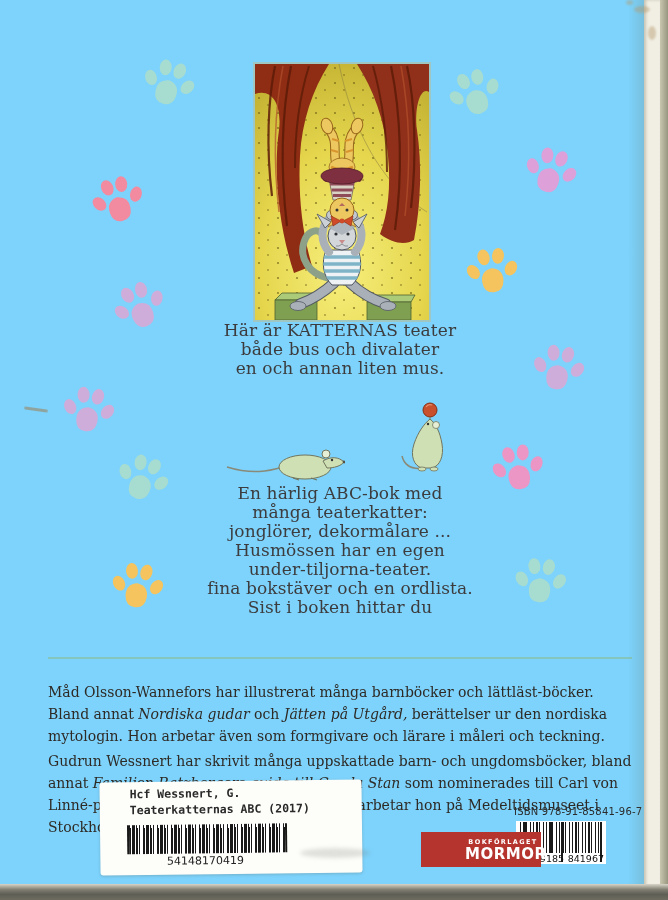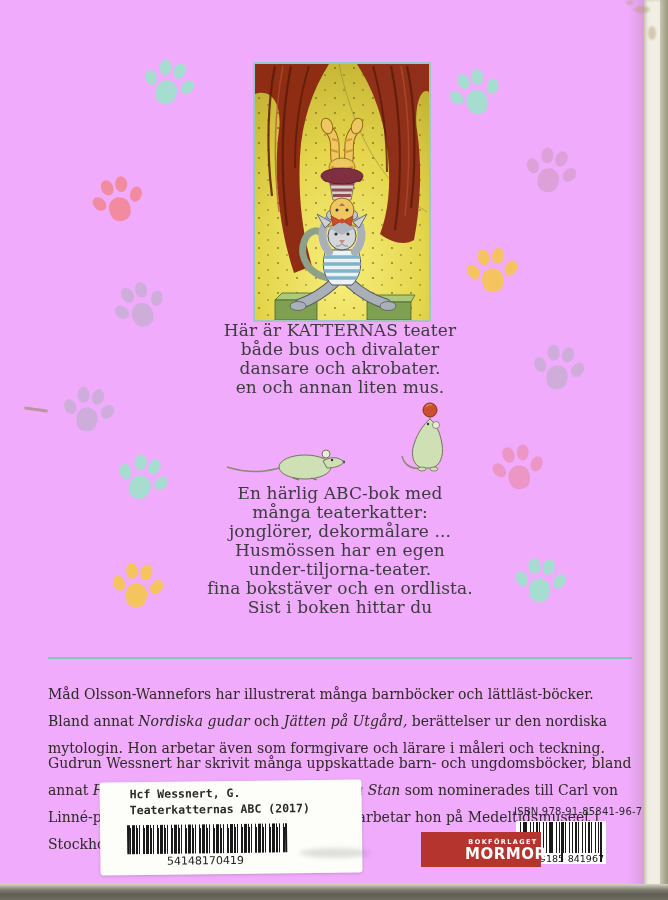--- a/index.html
+++ b/index.html
@@ -1,16 +1,16 @@
 <!DOCTYPE html>
 <html><head>
 <meta charset="utf-8">
 <style>
   html,body{margin:0;padding:0;background:#777;}
-  .stage{position:relative;width:668px;height:900px;background:#f0abfc;overflow:hidden;
+  .stage{position:relative;width:668px;height:900px;background:#7dd3fc;overflow:hidden;
          font-family:"DejaVu Serif",serif;}
   .abs{position:absolute;}
 
   
   .paw{position:absolute;width:58px;height:58px;}
   .paw-teal{color:#a7dcd0}.paw-pink{color:#f28ba0}.paw-lav{color:#cfadda}
   .paw-yellow{color:#f5c45f}.paw-orchid{color:#dda0d8}.paw-magenta{color:#eb96c5}
 
   
   .illo{left:253px;top:62px;width:174px;height:256px;border:2px solid #9ec7c3;background:#e5d64d;}
@@ -20,21 +20,21 @@
   .verse{left:128px;width:424px;text-align:center;color:#3c3c3e;
          font-size:17px;line-height:19px;letter-spacing:0.1px;}
   .verse1{top:321px;} .verse2{top:484px;}
 
   
   .mouse-left{left:225px;top:437px;width:120px;height:44px;}
   .mouse-right{left:400px;top:398px;width:70px;height:80px;}
 
   
   .divider{left:48px;top:657px;width:584px;height:2px;background:#84c6bc;}
-  .bio{left:48px;width:586px;color:#2e2a25;font-size:14px;line-height:27px;text-align:left;}
+  .bio{left:48px;width:586px;color:#2e2a25;font-size:14px;line-height:22px;text-align:left;}
   .bio .it{font-style:italic;}
   .bio1{top:667px;} .bio2{top:736px;}
 
   
   .sticker{left:100px;top:781px;width:262px;height:93px;background:#fdfdfa;border-radius:3px;
            box-shadow:0 1px 3px rgba(80,75,60,.25);transform:rotate(-0.7deg);}
   .lbl-line{position:absolute;left:30px;font-family:"DejaVu Sans Mono",monospace;color:#2a2a2a;
             font-size:11.5px;white-space:nowrap;}
   .lbl-line1{top:5px;font-weight:bold;}
   .lbl-line2{top:21px;font-weight:600;}
@@ -230,21 +230,20 @@
         <polygon points="86,157 76,152 78,162" fill="#cf4a28" stroke="#8f2c12" stroke-width=".6"></polygon>
         <polygon points="88,157 98,152 96,162" fill="#cf4a28" stroke="#8f2c12" stroke-width=".6"></polygon>
         <circle cx="87" cy="157" r="2.4" fill="#cf4a28"></circle>
       </g>
     </svg>
   </div>
 
   <div class="abs verse verse1">
     <div>Här är KATTERNAS teater</div>
     <div>både bus och divalater</div>
-    <div>dansare och akrobater.</div>
     <div>en och annan liten mus.</div>
   </div>
 
   <svg class="abs mouse-left" viewBox="0 0 120 44">
     <path d="M2,30 C28,38 44,34 58,30" stroke="#8a8a78" stroke-width="1.5" fill="none"></path>
     <ellipse cx="80" cy="30" rx="26" ry="12" fill="#cfe0b4" stroke="#72765e" stroke-width="1"></ellipse>
     <path d="M98,24 C106,19 114,20 119,25 C116,29 109,31 102,31 Z" fill="#cfe0b4" stroke="#72765e" stroke-width="1"></path>
     <circle cx="101" cy="17" r="4" fill="#e6eed6" stroke="#72765e" stroke-width="1"></circle>
     <circle cx="107" cy="23" r="1.2" fill="#333"></circle>
     <circle cx="119" cy="25" r="1.4" fill="#55503f"></circle>

